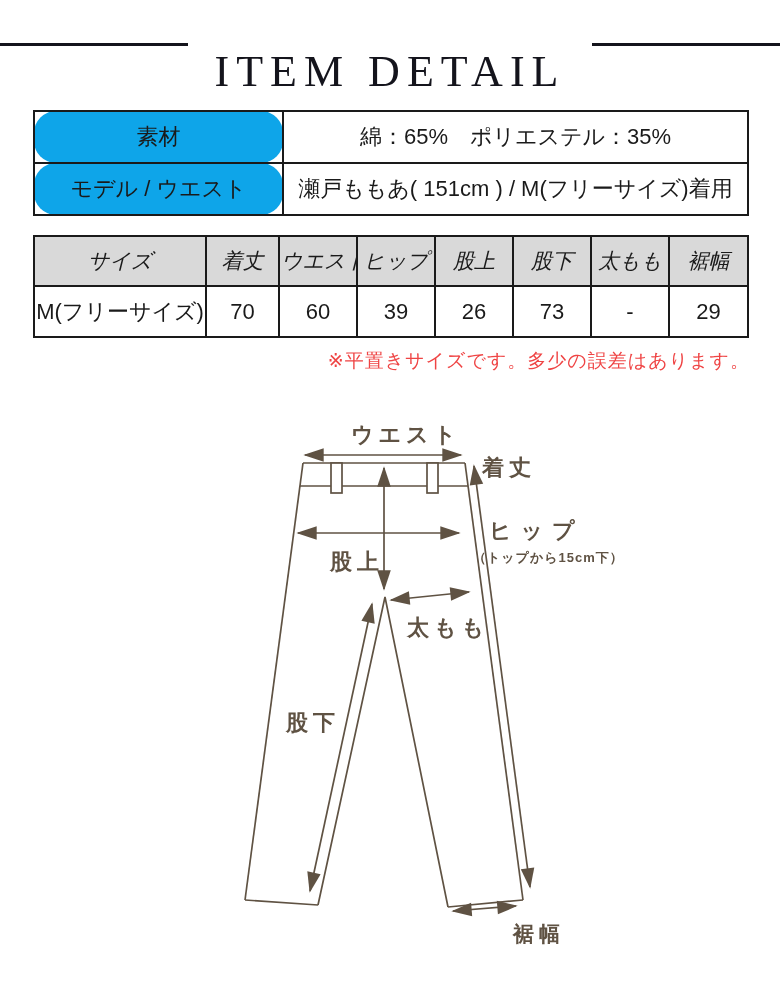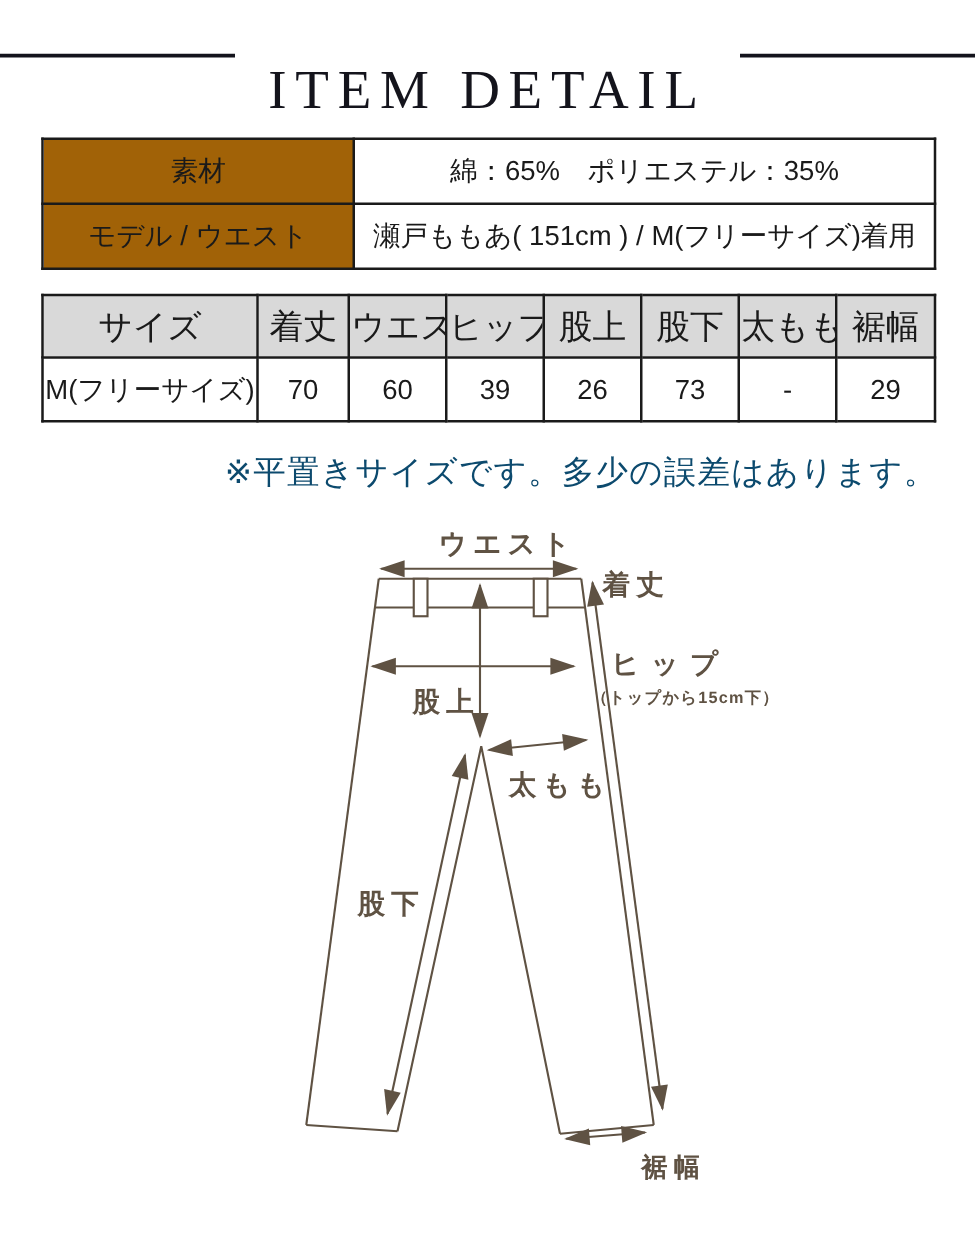--- a/index.html
+++ b/index.html
@@ -14,26 +14,26 @@
   .hdr .title{position:absolute;left:0;top:0;width:780px;text-align:center;
         font-family:"Liberation Serif","DejaVu Serif",serif;
         font-size:44px;line-height:60px;letter-spacing:7px;color:#14141c;margin-top:28px;}
 
   
   table{border-collapse:collapse;table-layout:fixed;}
   td,th{border:2px solid #1a1a1a;text-align:center;vertical-align:middle;
         font-weight:normal;overflow:hidden;white-space:nowrap;}
   .spec{position:absolute;left:33px;top:110px;width:714px;}
   .spec td{height:48px;font-size:22px;}
-  .spec td.lbl{background:#a16207;}
+  .spec td.lbl{background:#0ea5e9;border-radius:22px;}
   .sizes{position:absolute;left:33px;top:235px;width:714px;}
-  .sizes th{height:46px;font-size:27px;background:#d9d9d9;}
+  .sizes th{height:46px;font-size:21px;background:#d9d9d9;font-style:italic;}
   .sizes td{height:47px;font-size:22px;border-radius:22px;}
 
-  .note{position:absolute;right:30px;top:360px;font-size:26px;color:#0c4a6e;
+  .note{position:absolute;right:30px;top:348px;font-size:19px;color:#ef4444;
         letter-spacing:1px;}
 
   
   .diagram-svg{position:absolute;left:0;top:0;width:780px;height:1000px;}
   .dlabel{position:absolute;color:#5f5243;font-size:22px;font-weight:bold;
         letter-spacing:5px;white-space:nowrap;}
   .dlabel.small{font-size:13px;font-weight:bold;letter-spacing:1px;margin-left:32px;}
 </style>
 </head>
 <body>

